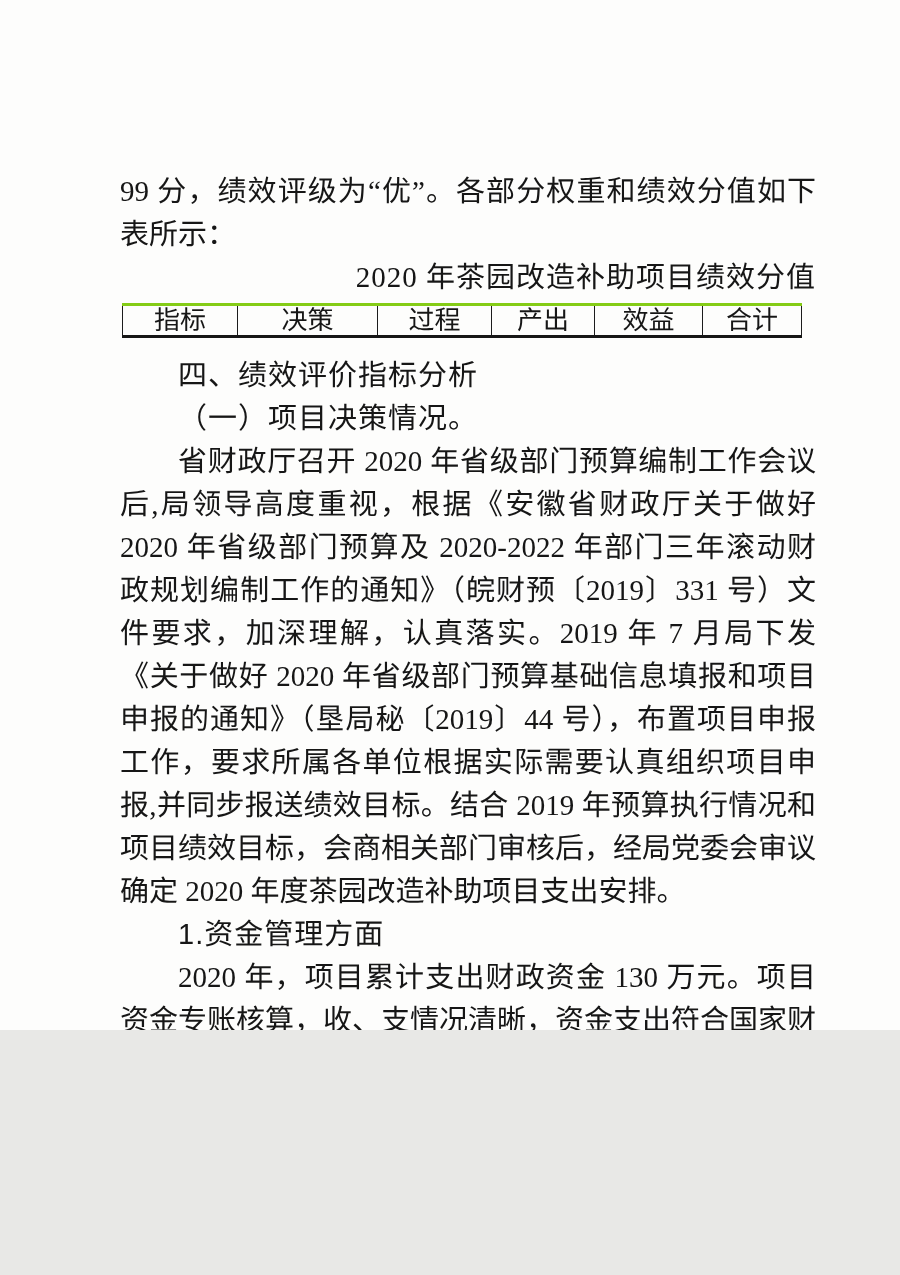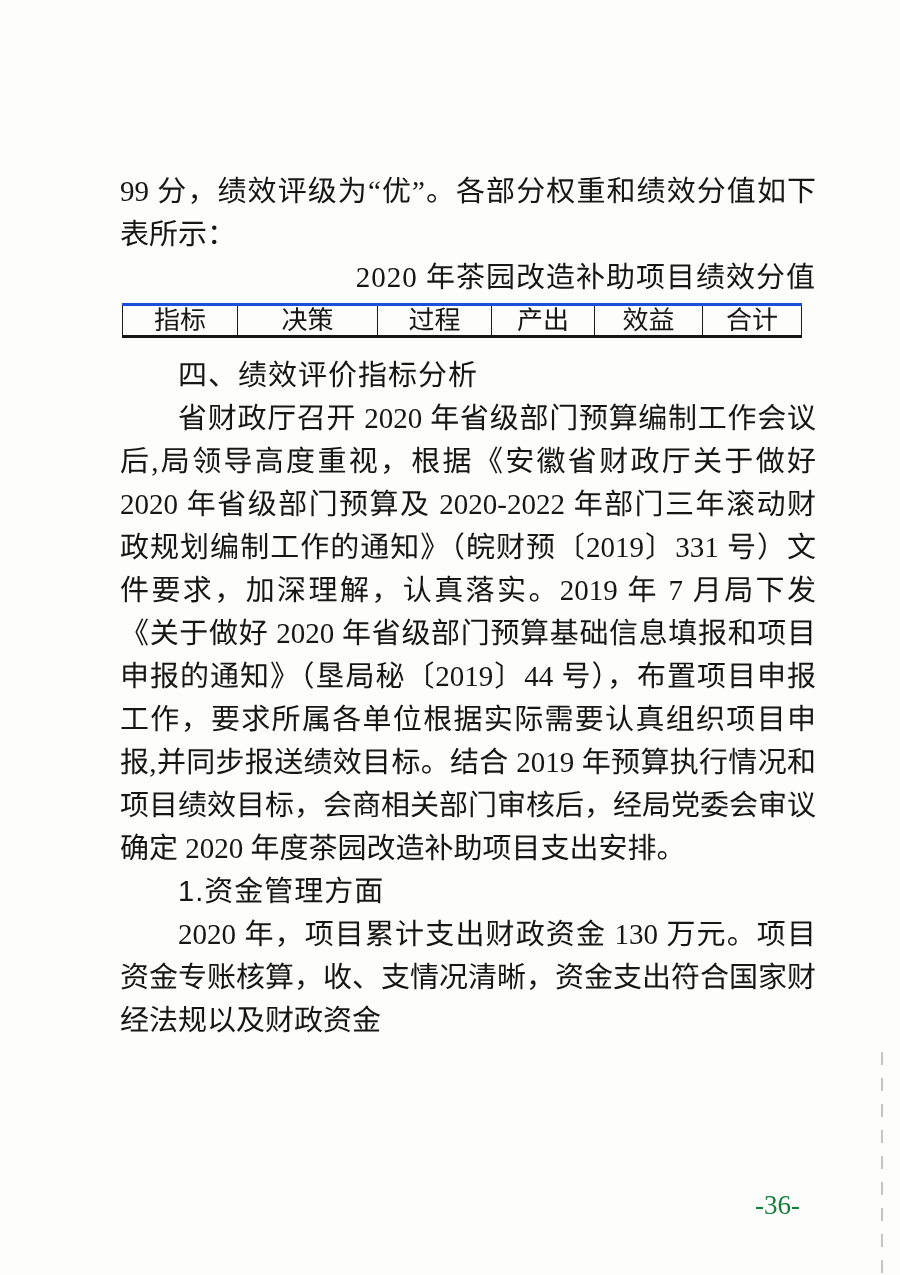--- a/index.html
+++ b/index.html
@@ -3,21 +3,21 @@
 <meta charset="utf-8">
 <style>
   html, body {
     margin: 0;
     padding: 0;
     background: #e8e8e6;
   }
   .page {
     position: relative;
     width: 900px;
-    height: 1275px;
+    height: 1030px;
     margin: 0 auto;
     background: #fdfdfc;
     overflow: hidden;
     color: #161616;
     font-family: "Liberation Serif", "DejaVu Serif", serif;
   }
   .content {
     position: absolute;
     top: 170px;
     left: 120px;
@@ -39,21 +39,21 @@
   }
   .table-title {
     text-align: right;
     letter-spacing: 1px;
   }
   table.score-table {
     border-collapse: collapse;
     table-layout: fixed;
     width: 679px;
     margin: 4px 0 0 2px;
-    border-top: 3px solid #1d4ed8;
+    border-top: 3px solid #84cc16;
     border-bottom: 3px solid #161616;
   }
   table.score-table th, table.score-table td {
     border: 1.6px solid #1c1c1c;
     height: 29px;
     padding: 0;
     text-align: center;
     vertical-align: middle;
     font-weight: normal;
     font-size: 26px;
@@ -114,20 +114,21 @@
         <th>过程</th>
         <th>产出</th>
         <th>效益</th>
         <th>合计</th>
       </tr>
     </tbody>
       </table>
 
     <h2 class="heading sect-heading">四、绩效评价指标分析</h2>
 
+    <h3 class="heading">（一）项目决策情况。</h3>
 
     <p class="para">省财政厅召开 2020 年省级部门预算编制工作会议后,局领导高度重视，根据《安徽省财政厅关于做好 2020 年省级部门预算及 2020-2022 年部门三年滚动财政规划编制工作的通知》（皖财预〔2019〕331 号）文件要求，加深理解，认真落实。2019 年 7 月局下发《关于做好 2020 年省级部门预算基础信息填报和项目申报的通知》（垦局秘〔2019〕44 号），布置项目申报工作，要求所属各单位根据实际需要认真组织项目申报,并同步报送绩效目标。结合 2019 年预算执行情况和项目绩效目标，会商相关部门审核后，经局党委会审议确定 2020 年度茶园改造补助项目支出安排。</p>
 
 
     <h4 class="heading">1.资金管理方面</h4>
 
 
 
     <p class="para">2020 年，项目累计支出财政资金 130 万元。项目资金专账核算，收、支情况清晰，资金支出符合国家财经法规以及财政资金</p>
 

